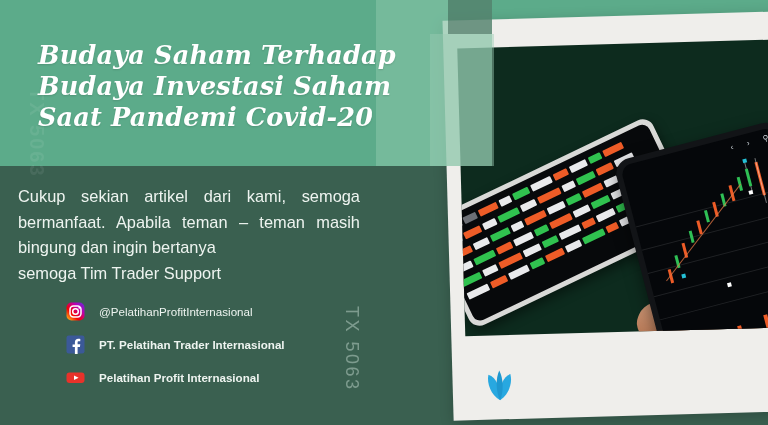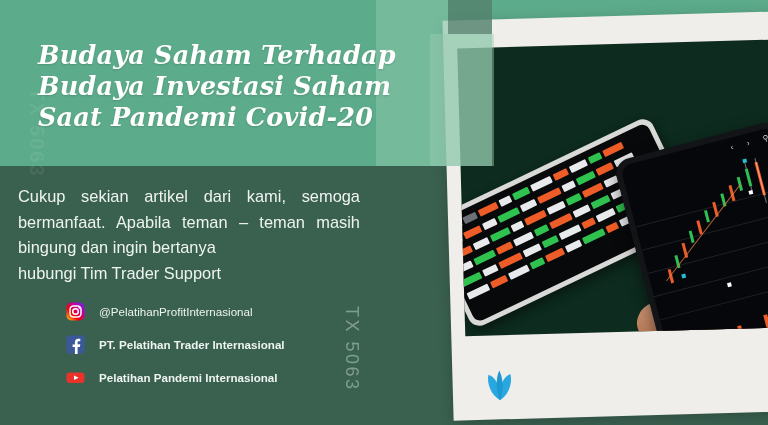--- a/index.html
+++ b/index.html
@@ -377,21 +377,21 @@
   <div class="sheen"></div>
 
   <div class="title">
     <div>Budaya Saham Terhadap</div>
     <div>Budaya Investasi Saham</div>
     <div>Saat Pandemi Covid-20</div>
   </div>
 
   <div class="body-copy">
     <span>Cukup sekian artikel dari kami, semoga bermanfaat. Apabila teman – teman masih bingung dan ingin bertanya</span>
-    <span class="last">hubungi Tim Trader Support</span>
+    <span class="last">semoga Tim Trader Support</span>
   </div>
 
   <div class="wm-faint">TX 5063</div>
   <div class="wm-right">TX 5063</div>
 
   <div class="socials">
 
     <div class="srow">
       <span class="sicon">
         <svg width="19" height="19" viewBox="0 0 19 19">
@@ -422,18 +422,18 @@
       <span class="slabel b">PT. Pelatihan Trader Internasional</span>
     </div>
 
     <div class="srow">
       <span class="sicon">
         <svg width="19" height="19" viewBox="0 0 19 19">
           <rect x="0.5" y="4.5" width="18" height="10.5" rx="3" fill="#e8322a"></rect>
           <path d="M8 7.6 L12.6 9.8 L8 12z" fill="#ffffff"></path>
         </svg>
       </span>
-      <span class="slabel b">Pelatihan Pandemi Internasional</span>
+      <span class="slabel b">Pelatihan Profit Internasional</span>
     </div>
 
 
   </div>
 </div>
 
 </body></html>

